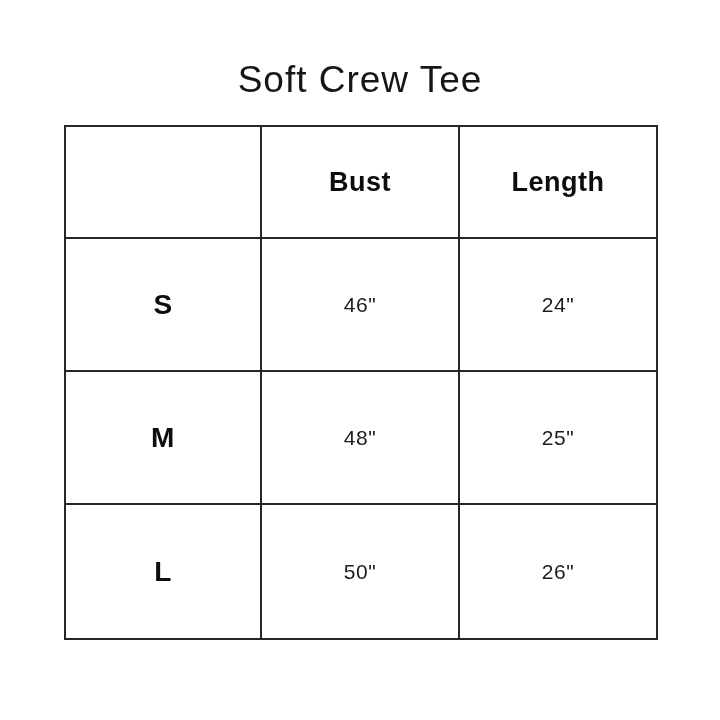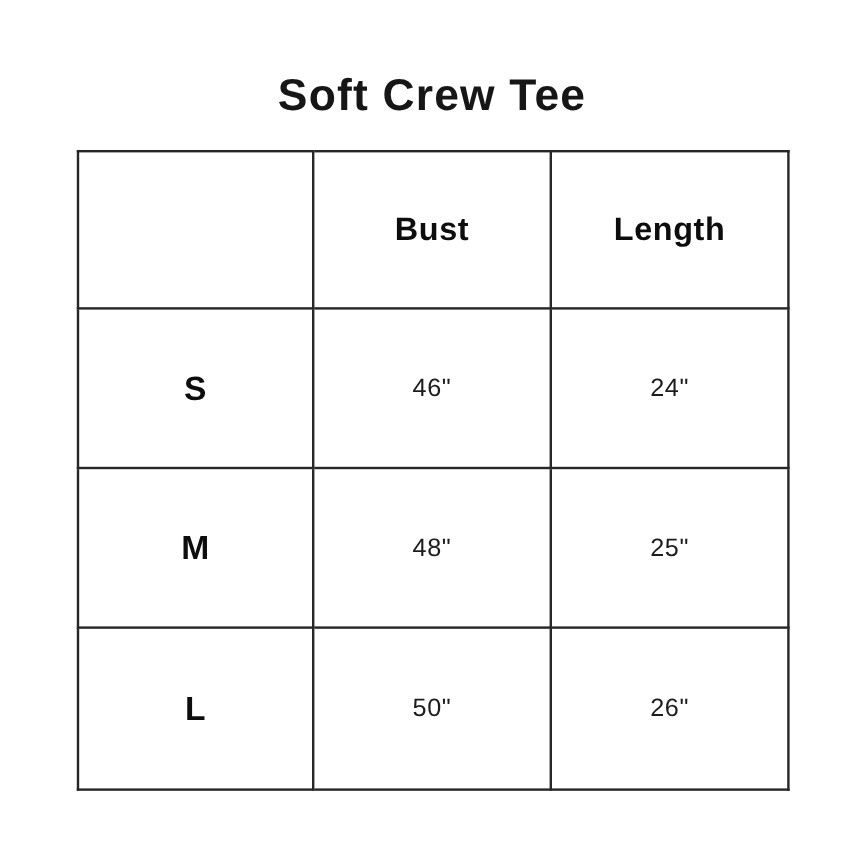--- a/index.html
+++ b/index.html
@@ -15,21 +15,21 @@
     font-family: "Liberation Sans", sans-serif;
     color: #161616;
   }
   .page-title {
     position: absolute;
     left: 0;
     right: 0;
     top: 60px;
     text-align: center;
     font-size: 37px;
-    font-weight: 700;
+    font-weight: 400;
     letter-spacing: 1px;
     color: #161616;
     line-height: 1.1;
   }
   table.size-chart {
     position: absolute;
     left: 64px;
     top: 125px;
     width: 592px;
     height: 515px;
@@ -38,21 +38,21 @@
     background: #ffffff;
   }
   table.size-chart th,
   table.size-chart td {
     border: 2px solid #272727;
     text-align: center;
     vertical-align: middle;
     padding: 0;
     background: #ffffff;
   }
-  tr.header-row { height: 131px; }
+  tr.header-row { height: 112px; }
   tr.data-row   { height: 133px; }
   tr.data-row-last { height: 135px; }
   .col-header {
     font-size: 27px;
     font-weight: 700;
     letter-spacing: 0.5px;
     color: #0d0d0d;
   }
   .size-label {
     font-size: 28px;

